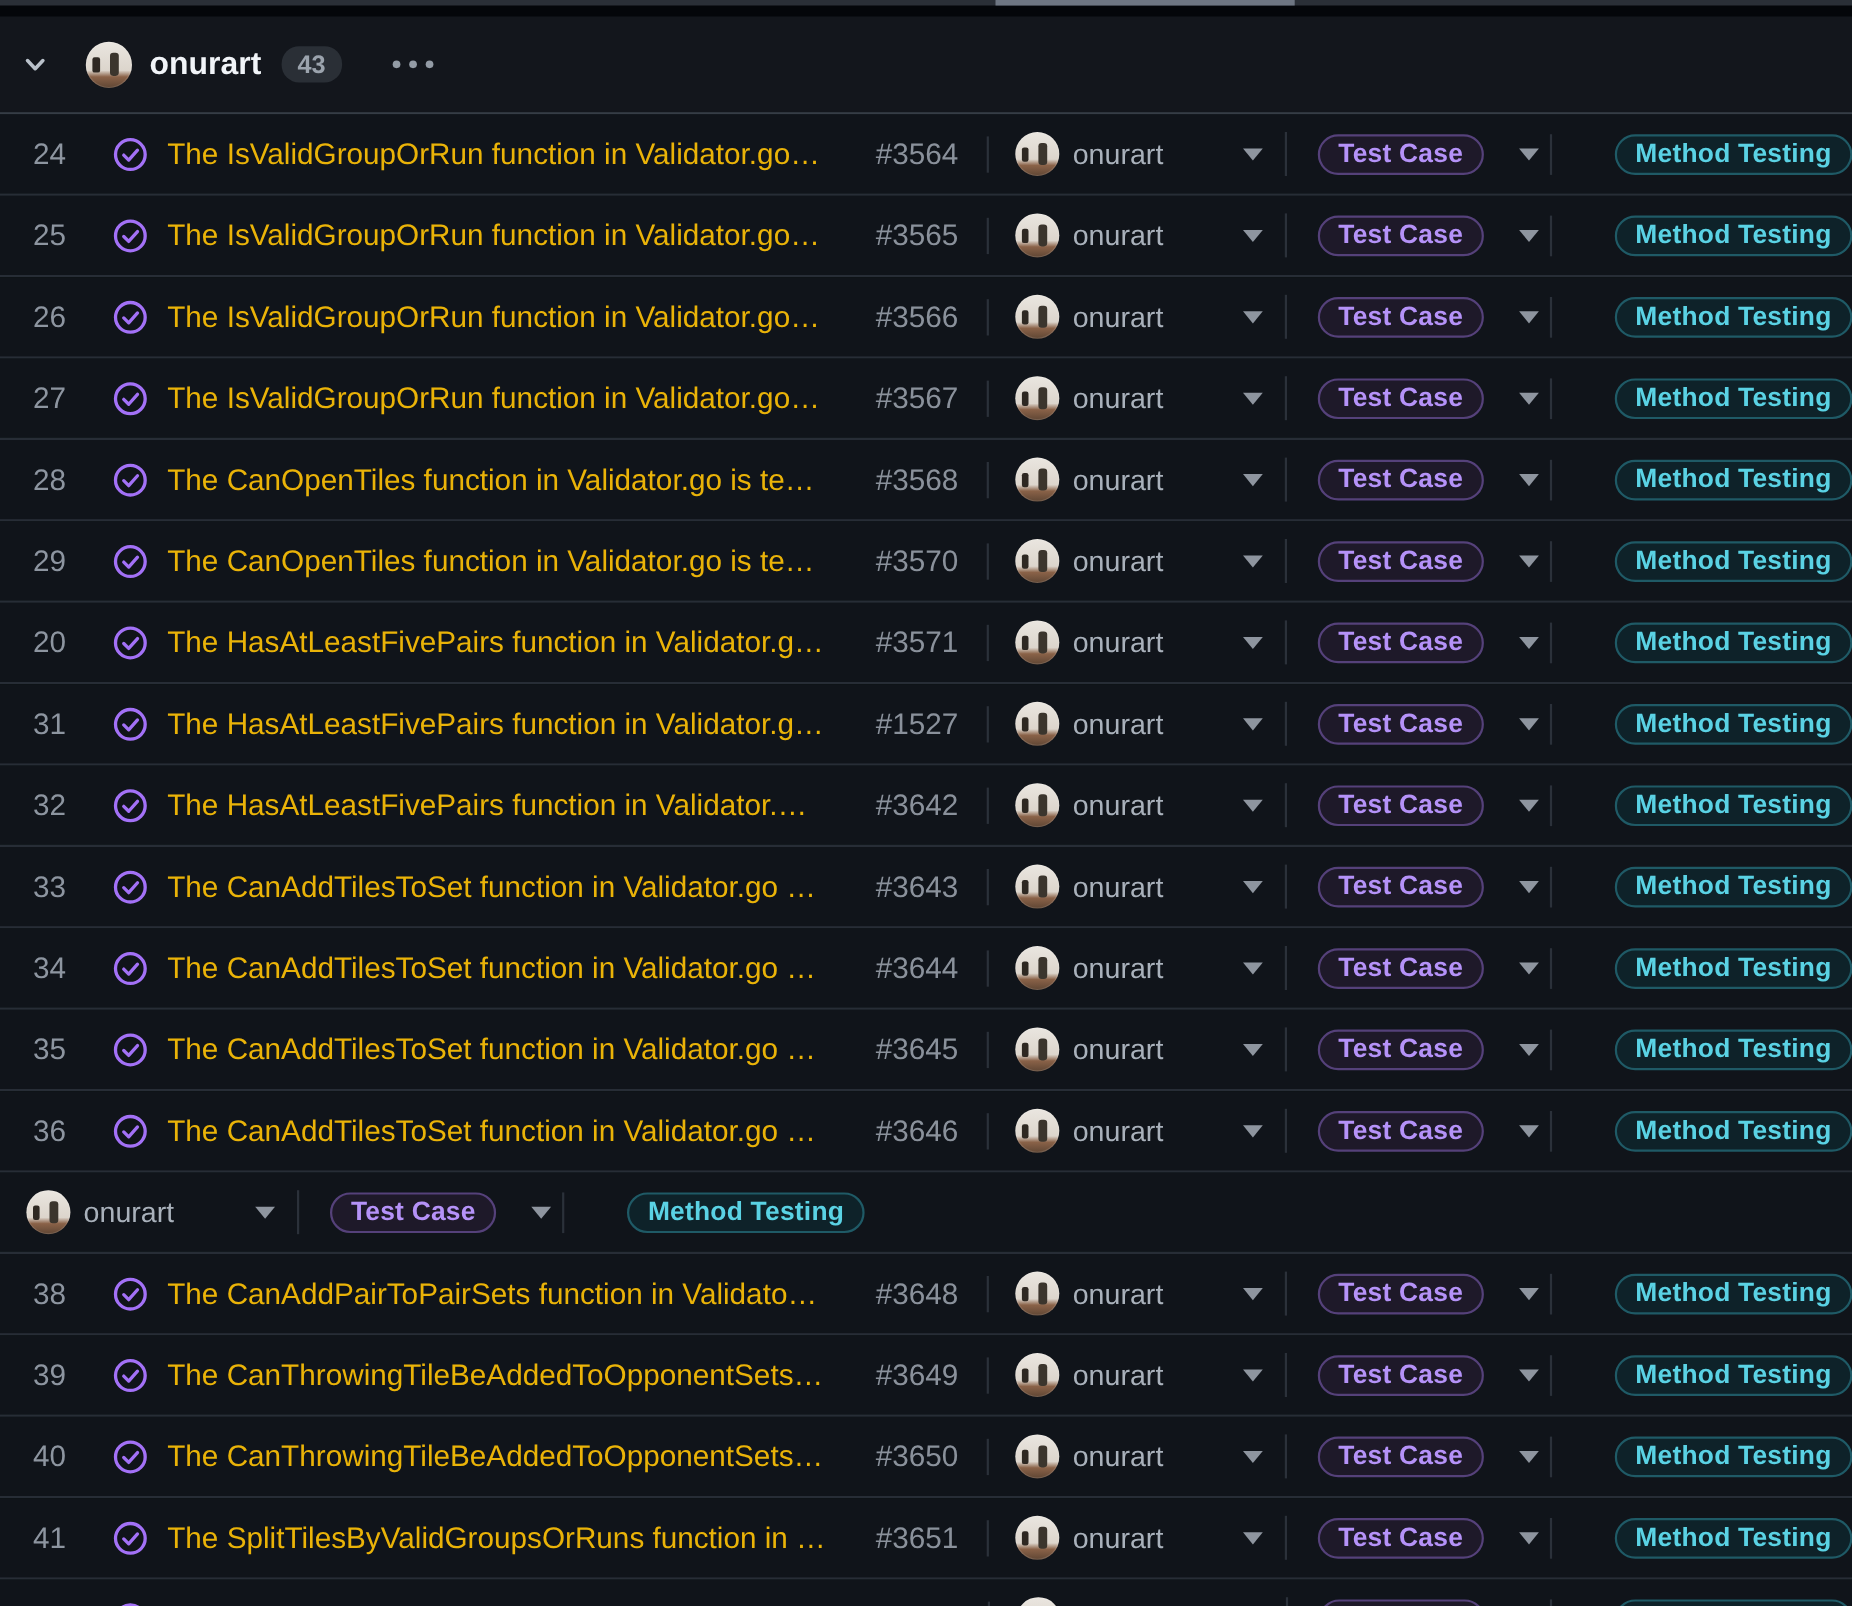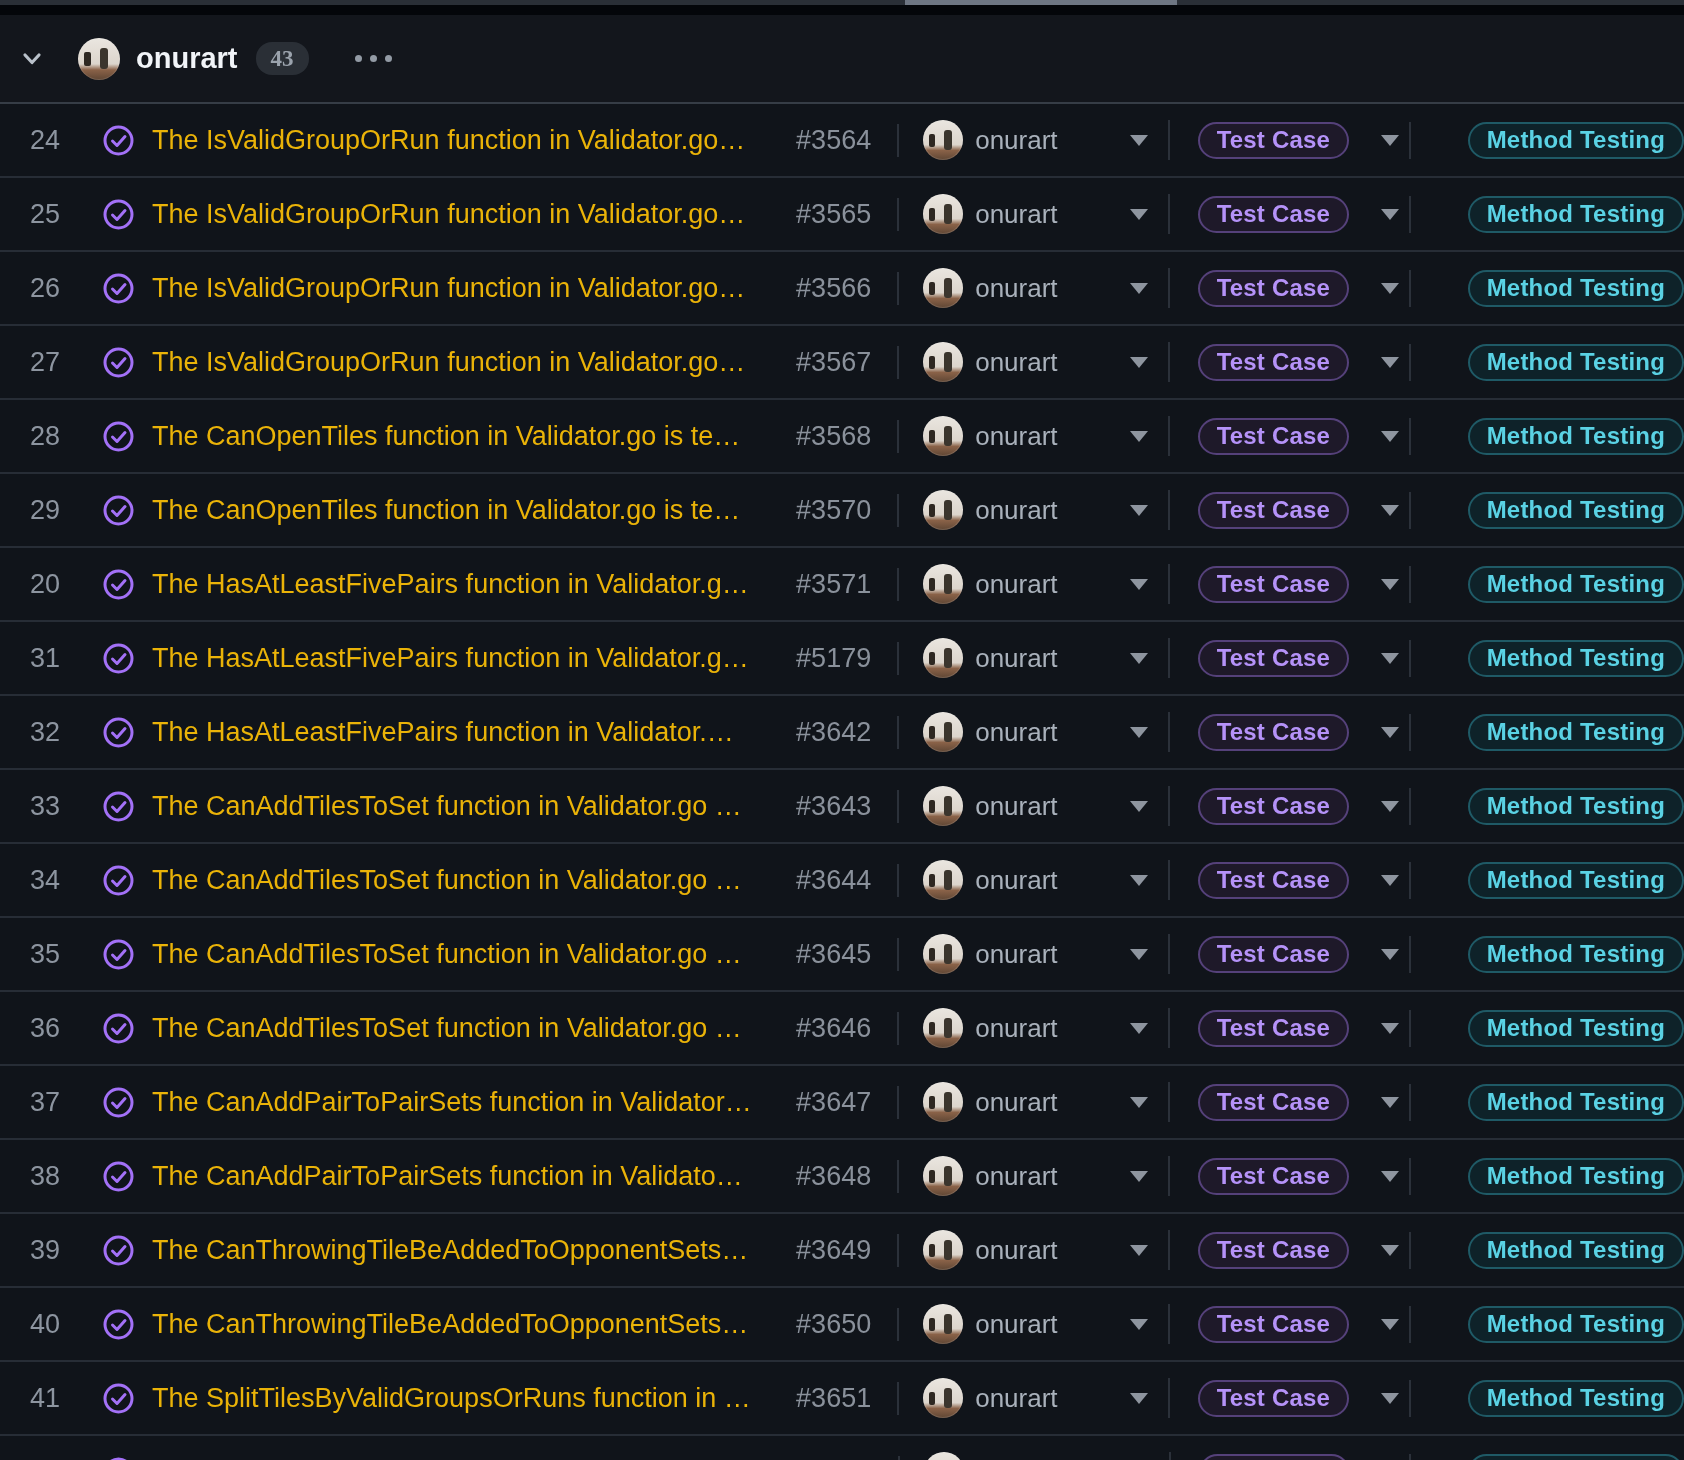--- a/index.html
+++ b/index.html
@@ -23,21 +23,21 @@
   .avatar{
     width:40px; height:40px; border-radius:50%; position:relative; overflow:hidden; flex:none;
     background:linear-gradient(180deg,#eae6e0 0%,#dcd5cc 62%,#8a6248 76%,#5f4634 100%);
     box-shadow:0 0 0 1px rgba(255,255,255,.12) inset;
   }
   .avatar::before{ content:""; position:absolute; left:14%; top:34%; width:16%; height:34%; background:#2e2822; border-radius:2px; }
   .avatar::after{ content:""; position:absolute; left:52%; top:24%; width:20%; height:50%; background:#3b352d; border-radius:3px; }
   .group-header .avatar{ width:42px; height:42px; margin-left:28px; }
   .group-title{ margin-left:16px; font-size:29px; font-weight:700; color:#f1f4f8; }
   .count-badge{ margin-left:18px; background:#2a2f36; color:#9ba3ad; font-size:23px; font-weight:600;
-    border-radius:16px; padding:4px 15px; line-height:1.1;font-family:Liberation Serif, serif; }
+    border-radius:16px; padding:4px 15px; line-height:1.1; }
   .menu-btn{ margin-left:38px; display:flex; align-items:center; gap:8px; background:none; border:none; cursor:pointer; padding:8px; }
   .menu-btn i{ width:7px; height:7px; border-radius:50%; background:#939ba5; display:block; }
 
   
   .row{ height:74px; background:#10141a; border-bottom:2px solid #272d36; display:flex;align-items:center; }
   .cell{ display:flex; align-items:center; }
   .c-title{ width:905px; border-right:2px solid #2b313a; padding:0 26px 0 24px; }
   .row-num{ width:36px; flex:none; text-align:right; font-size:27px; color:#8d95a0; }
   .check-icon{ margin-left:42px; flex:none; display:flex; }
   .row-title{ margin-left:17px; font-size:27px; color:#eab308; white-space:nowrap; overflow:hidden; }
@@ -268,21 +268,21 @@
   <div class="row">
     <div class="cell c-title">
       <span class="row-num">31</span>
       <span class="check-icon">
         <svg width="33" height="33" viewBox="0 0 33 33" fill="none">
           <circle cx="16.5" cy="16.5" r="13.5" stroke="var(--purple)" stroke-width="3"></circle>
           <path d="M10.5 17 L15 21.5 L23 12.5" stroke="var(--purple)" stroke-width="3" stroke-linecap="round" stroke-linejoin="round"></path>
         </svg>
       </span>
       <span class="row-title">The HasAtLeastFivePairs function in Validator.g…</span>
-      <span class="issue-num">#5179</span>
+      <span class="issue-num">#1527</span>
     </div>
     <div class="cell c-assignee">
       <span class="avatar"></span>
       <span class="assignee-name">onurart</span>
       <span class="caret"></span>
     </div>
     <div class="cell c-status">
       <span class="pill pill-status">Test Case</span>
       <span class="caret"></span>
     </div>
@@ -415,31 +415,20 @@
     <div class="cell c-status">
       <span class="pill pill-status">Test Case</span>
       <span class="caret"></span>
     </div>
     <div class="cell c-label">
       <span class="pill pill-label">Method Testing</span>
     </div>
   </div>
 
   <div class="row">
-    <div class="cell c-title">
-      <span class="row-num">37</span>
-      <span class="check-icon">
-        <svg width="33" height="33" viewBox="0 0 33 33" fill="none">
-          <circle cx="16.5" cy="16.5" r="13.5" stroke="var(--purple)" stroke-width="3"></circle>
-          <path d="M10.5 17 L15 21.5 L23 12.5" stroke="var(--purple)" stroke-width="3" stroke-linecap="round" stroke-linejoin="round"></path>
-        </svg>
-      </span>
-      <span class="row-title">The CanAddPairToPairSets function in Validator…</span>
-      <span class="issue-num">#3647</span>
-    </div>
     <div class="cell c-assignee">
       <span class="avatar"></span>
       <span class="assignee-name">onurart</span>
       <span class="caret"></span>
     </div>
     <div class="cell c-status">
       <span class="pill pill-status">Test Case</span>
       <span class="caret"></span>
     </div>
     <div class="cell c-label">

